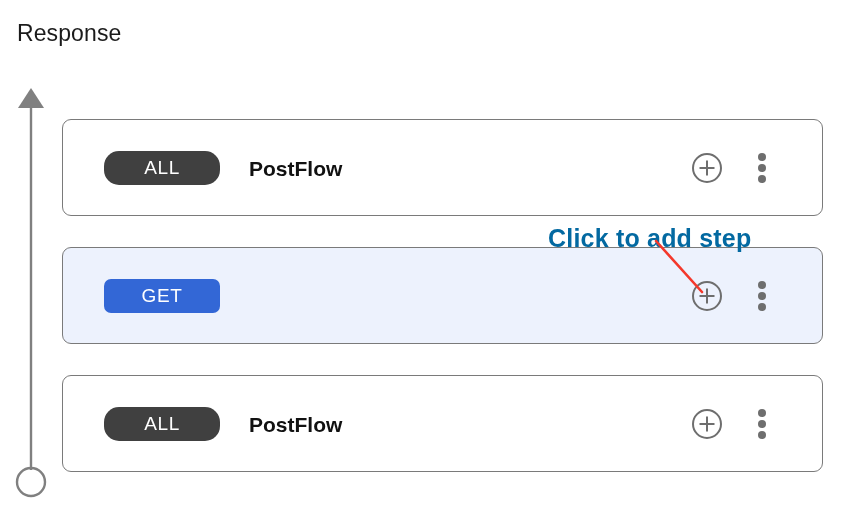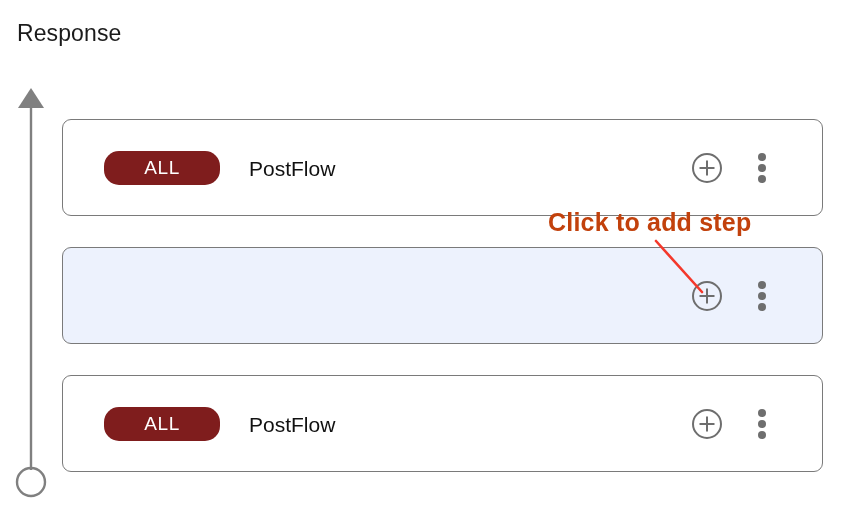--- a/index.html
+++ b/index.html
@@ -85,34 +85,34 @@
     height: 34px;
     border-radius: 7px;
     display: flex;
     align-items: center;
     justify-content: center;
     color: #ffffff;
     font-size: 19px;
     font-weight: 400;
     letter-spacing: 0.6px;
   }
-  .badge.all { background: #7f1d1d; border-radius: 15px; }
+  .badge.all { background: #404040; border-radius: 15px; }
   .badge.get { background: #3367d6; }
 
   
   .row-label {
     position: absolute;
     left: 186px;
     top: 0;
     height: 97px;
     display: flex;
     align-items: center;
     font-size: 21px;
     color: #111111;
-    font-weight: 400;
+    font-weight: 700;
     white-space: nowrap;
   }
 
   
   .add-step {
     position: absolute;
     left: 628px;
     top: 32px;
     width: 32px;
     height: 32px;
@@ -124,24 +124,24 @@
     top: 32px;
     width: 24px;
     height: 32px;
     cursor: pointer;
   }
 
   
   .annotation-text {
     position: absolute;
     left: 548px;
-    top: 208px;
+    top: 224px;
     font-size: 25px;
     font-weight: bold;
-    color: #c2410c;
+    color: #0369a1;
     white-space: nowrap;
     letter-spacing: 0.2px;
   }
   .annotation-line {
     position: absolute;
     left: 640px;
     top: 238px;
     width: 80px;
     height: 70px;
     pointer-events: none;
@@ -174,20 +174,21 @@
         <svg class="kebab" viewBox="0 0 24 32" width="24" height="32">
           <circle cx="12" cy="5" r="4" fill="#6e6e6e"></circle>
           <circle cx="12" cy="16" r="4" fill="#6e6e6e"></circle>
           <circle cx="12" cy="27" r="4" fill="#6e6e6e"></circle>
         </svg>
       </div>
     </div>
 
     <div class="row r1 selected">
       <div class="row-inner">
+        <div class="badge get">GET</div>
         <svg class="add-step" viewBox="0 0 32 32" width="32" height="32">
           <circle cx="16" cy="16" r="14" fill="none" stroke="#6e6e6e" stroke-width="2"></circle>
           <line x1="16" y1="8.5" x2="16" y2="23.5" stroke="#6e6e6e" stroke-width="2"></line>
           <line x1="8.5" y1="16" x2="23.5" y2="16" stroke="#6e6e6e" stroke-width="2"></line>
         </svg>
         <svg class="kebab" viewBox="0 0 24 32" width="24" height="32">
           <circle cx="12" cy="5" r="4" fill="#6e6e6e"></circle>
           <circle cx="12" cy="16" r="4" fill="#6e6e6e"></circle>
           <circle cx="12" cy="27" r="4" fill="#6e6e6e"></circle>
         </svg>

